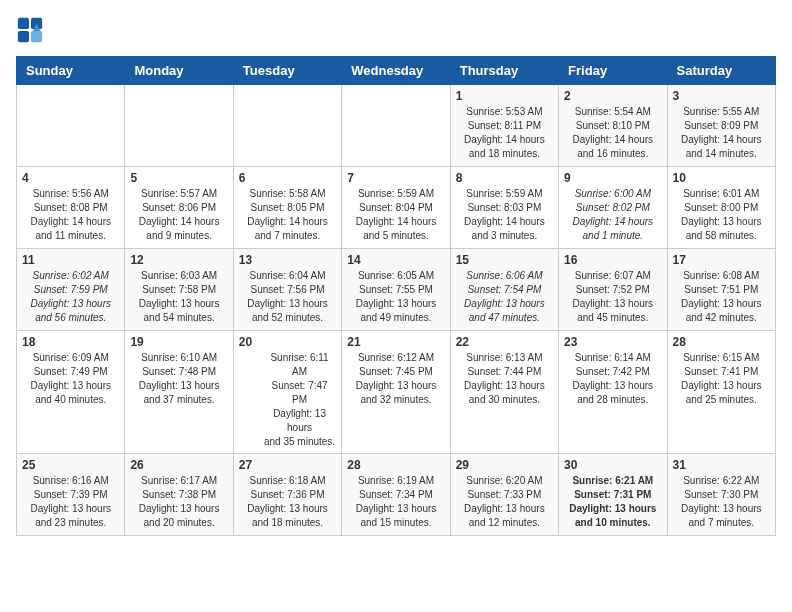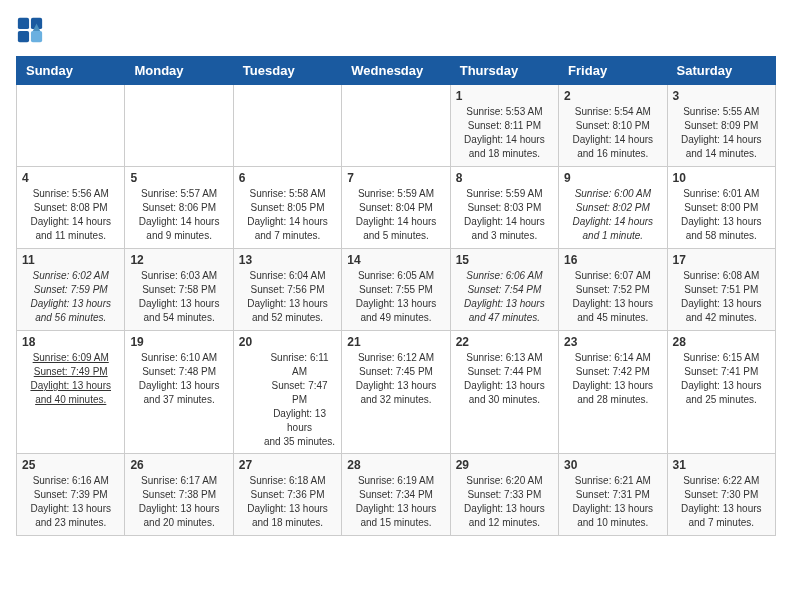--- a/index.html
+++ b/index.html
@@ -253,21 +253,21 @@
           <span class="day-number">17</span>
           <div class="day-info" style="white-space: pre-line;">Sunrise: 6:08 AM
 Sunset: 7:51 PM
 Daylight: 13 hours
 and 42 minutes.</div>
         </td>
       </tr>
       <tr>
         <td>
           <span class="day-number">18</span>
-          <div class="day-info" style="white-space: pre-line; text-decoration: underline;">Sunrise: 6:09 AM
+          <div class="day-info" style="white-space: pre-line;">Sunrise: 6:09 AM
 Sunset: 7:49 PM
 Daylight: 13 hours
 and 40 minutes.</div>
         </td>
         <td>
           <span class="day-number">19</span>
           <div class="day-info" style="white-space: pre-line;">Sunrise: 6:10 AM
 Sunset: 7:48 PM
 Daylight: 13 hours
 and 37 minutes.</div>
@@ -339,21 +339,21 @@
         </td>
         <td>
           <span class="day-number">29</span>
           <div class="day-info" style="white-space: pre-line;">Sunrise: 6:20 AM
 Sunset: 7:33 PM
 Daylight: 13 hours
 and 12 minutes.</div>
         </td>
         <td>
           <span class="day-number">30</span>
-          <div class="day-info" style="white-space: pre-line;">Sunrise: 6:21 AM
+          <div class="day-info" style="white-space: pre-line; font-weight: bold;">Sunrise: 6:21 AM
 Sunset: 7:31 PM
 Daylight: 13 hours
 and 10 minutes.</div>
         </td>
         <td>
           <span class="day-number">31</span>
           <div class="day-info" style="white-space: pre-line;">Sunrise: 6:22 AM
 Sunset: 7:30 PM
 Daylight: 13 hours
 and 7 minutes.</div>

